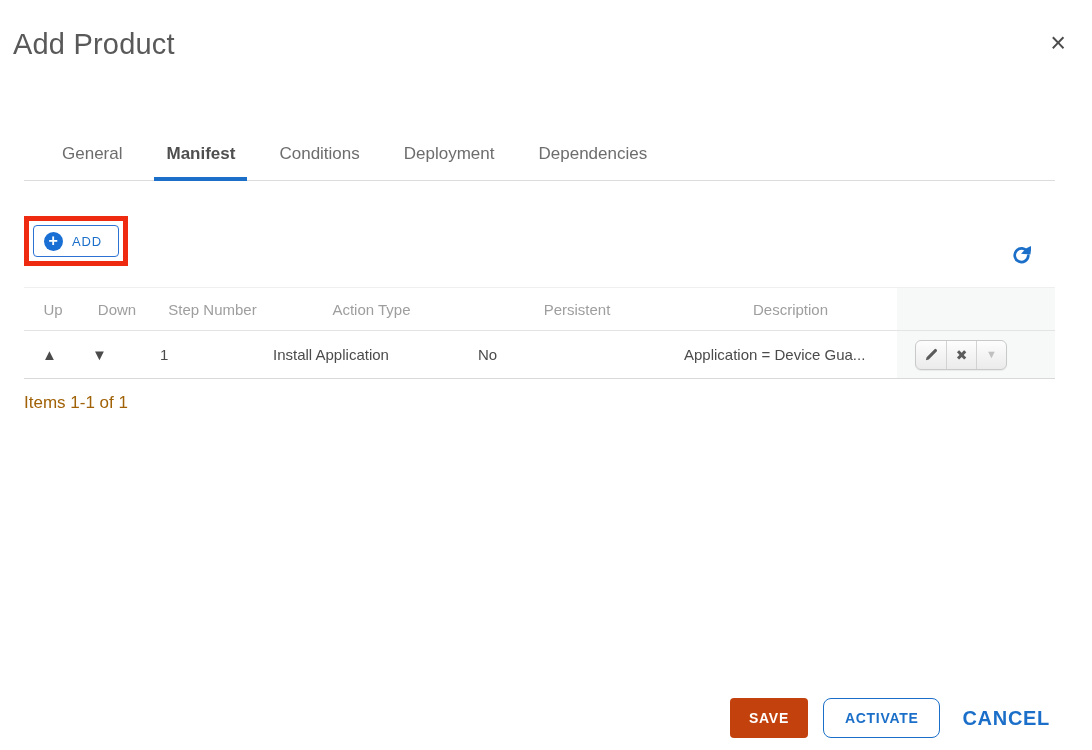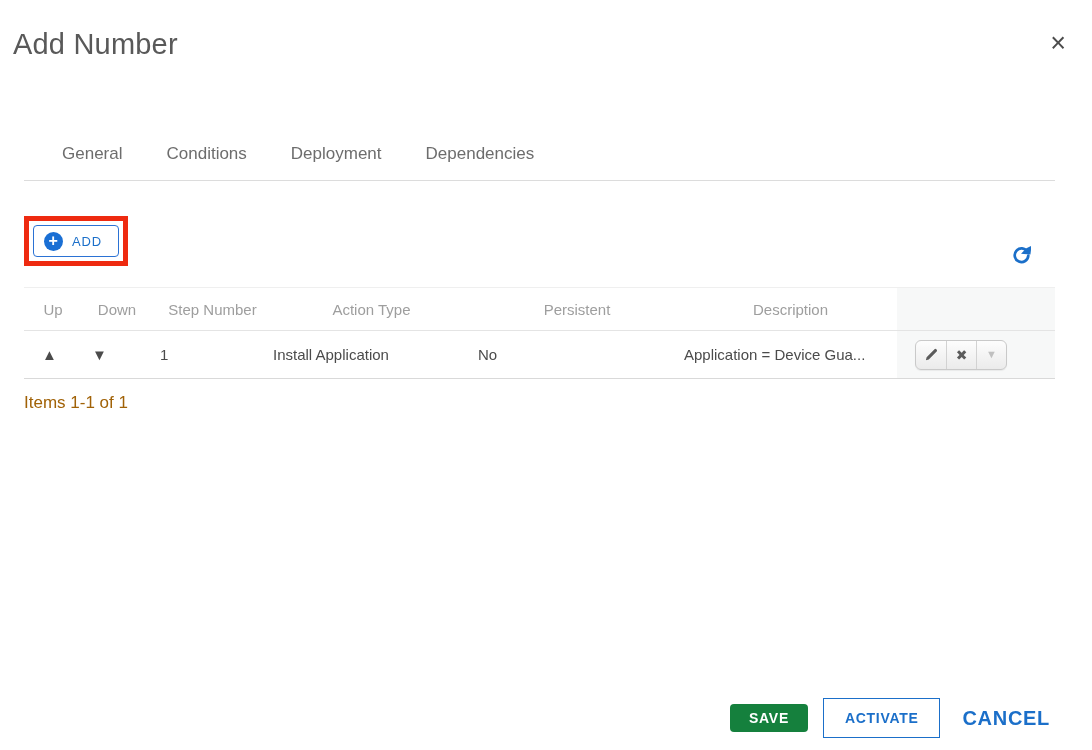--- a/index.html
+++ b/index.html
@@ -98,44 +98,45 @@
     font-size: 17px; color: #a16207;
   }
 
   
   .footer {
     position: absolute; right: 42px; bottom: 12px;
     display: flex; align-items: center;
   }
   .btn { font-family: "Liberation Sans", sans-serif; cursor: pointer; }
   .save-btn {
-    background: #15803d; color: #fff; border: none; border-radius: 4px;
-    height: 28px; padding: 0 19px; font-size: 14px; font-weight: 700;
+    background: #c2410c; color: #fff; border: none; border-radius: 4px;
+    height: 40px; padding: 0 19px; font-size: 14px; font-weight: 700;
     letter-spacing: 0.7px;
   }
   .activate-btn {
-    background: #fff; color: #1b6fc9; border: 1px solid #1b6fc9; border-radius: 0;
+    background: #fff; color: #1b6fc9; border: 1px solid #1b6fc9; border-radius: 8px;
     height: 40px; padding: 0 21px; font-size: 14px; font-weight: 700;
     letter-spacing: 0.7px; margin-left: 15px;
   }
   .cancel-btn {
     background: none; border: none; color: #1b6fc9;
     font-size: 20px; font-weight: 700; letter-spacing: 0.7px; margin-left: 22px;
   }
 </style>
 </head>
 <body>
 
 <div class="page">
 
-  <div class="dialog-title">Add Number</div>
+  <div class="dialog-title">Add Product</div>
   <button class="close-btn">×</button>
 
   <div class="tabs">
     <div class="tab">General</div>
+    <div class="tab active">Manifest</div>
     <div class="tab">Conditions</div>
     <div class="tab">Deployment</div>
     <div class="tab">Dependencies</div>
   </div>
 
   <div class="toolbar">
     <div class="red-annotation">
       <button class="add-btn">
         <span class="plus-circle">+</span>
         <span>ADD</span>

